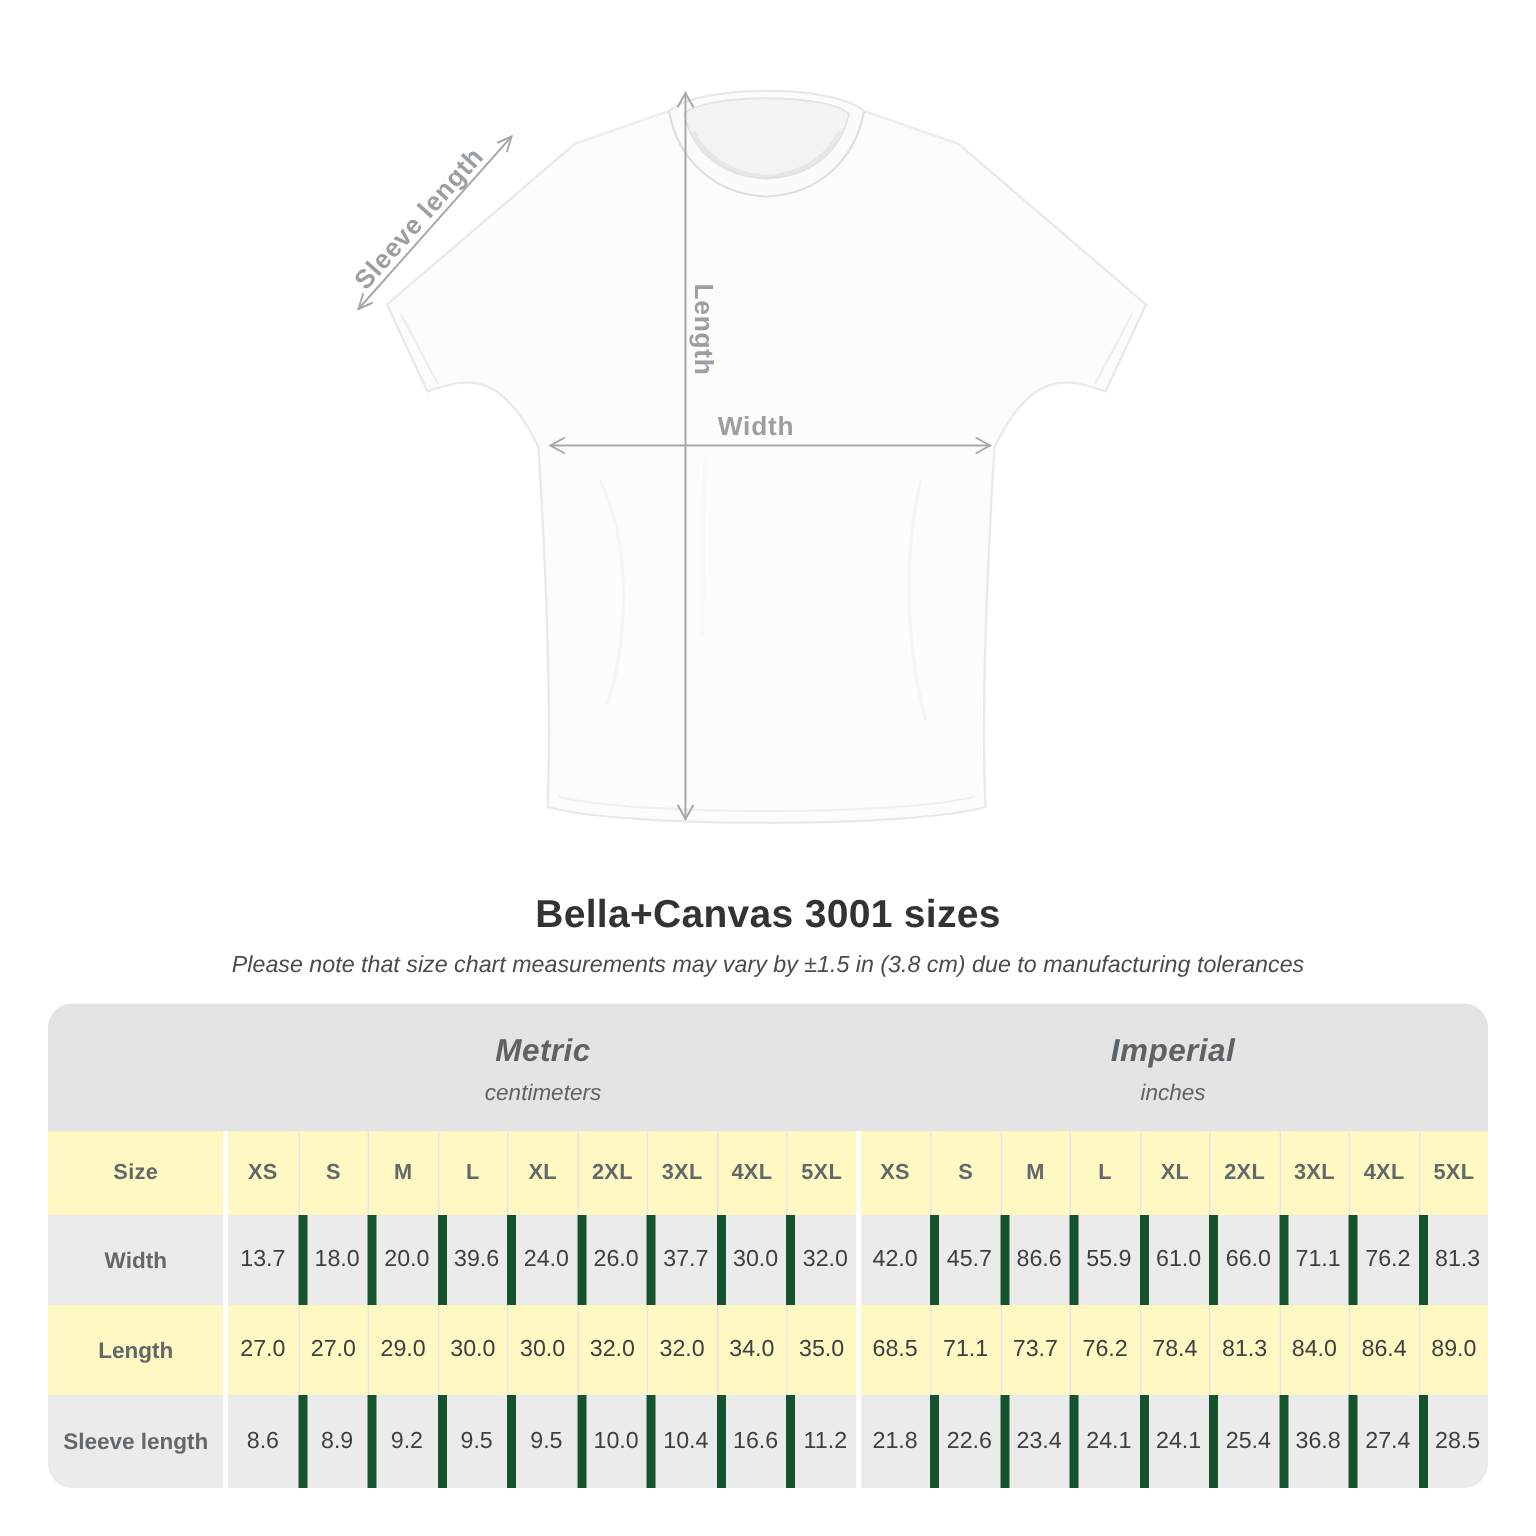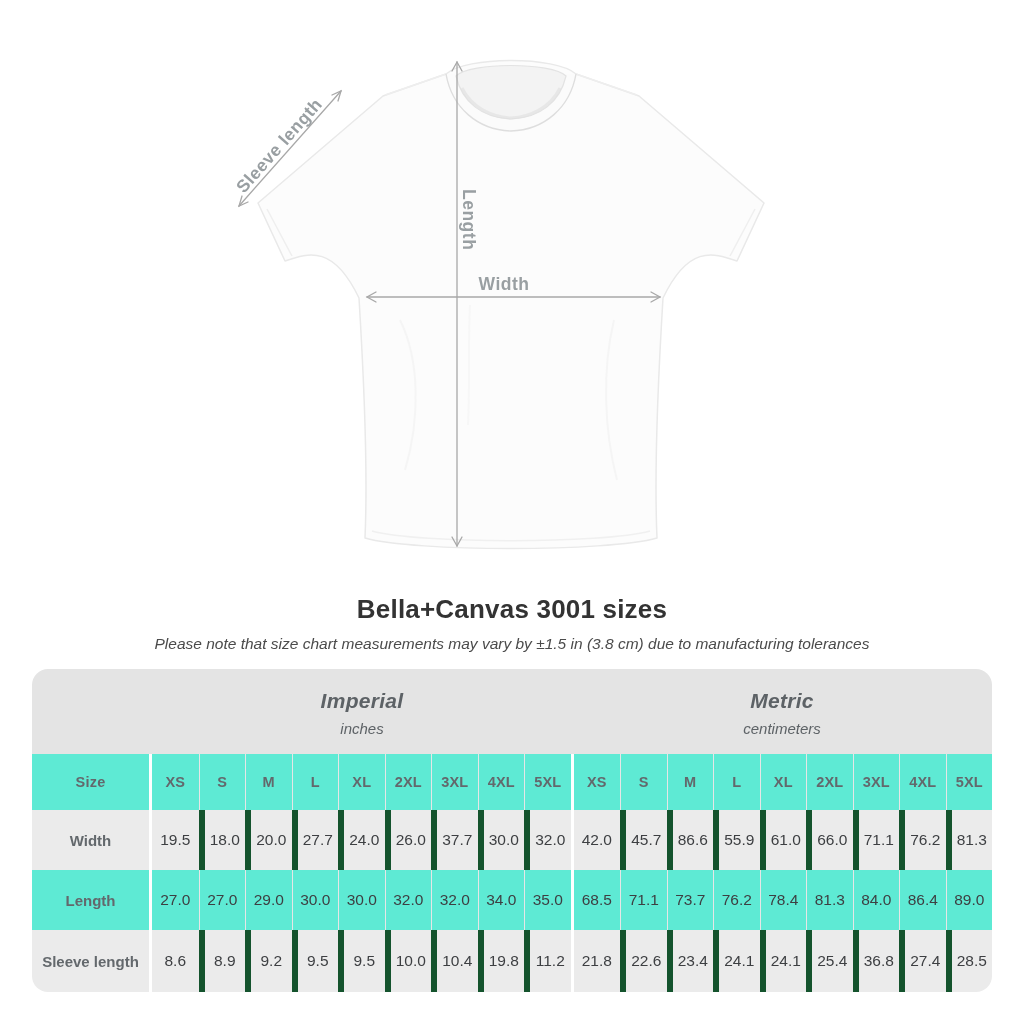--- a/index.html
+++ b/index.html
@@ -22,21 +22,21 @@
   }
   .band-half{flex:1;display:flex;flex-direction:column;align-items:center;justify-content:center;gap:7px;padding-top:2px;}
   .band-title{font-size:21px;font-weight:bold;font-style:italic;color:#5d6266;letter-spacing:.3px;}
   .band-sub{font-size:15px;font-style:italic;color:#5d6266;}
   .grid{
     display:grid;
     grid-template-columns:117px 3px repeat(9,1fr) 3px repeat(9,1fr);
     grid-template-rows:56px 60px 60px 62px;
   }
   .cell{display:flex;align-items:center;justify-content:center;box-sizing:border-box;}
-  .r-white{background:#5eead4;}
+  .r-white{background:#fef9c3;}
   .r-gray{background:#ebebeb;}
   .spacer{background:#ffffff;}
   .r-white.sep{border-left:1px solid #e6e6e6;}
   .r-gray.sep{border-left:6px solid #14532d;}
   .head{font-size:14.5px;font-weight:bold;color:#63686c;letter-spacing:.2px;}
   .rowlabel{font-size:15px;font-weight:bold;color:#63686c;}
   .val{font-size:15.5px;color:#3d3f42;}
   .bl-round{border-bottom-left-radius:16px;}
   .br-round{border-bottom-right-radius:16px;}
 </style>
@@ -104,26 +104,26 @@
 </div>
 
 <div class="title-block">
   <div class="chart-title">Bella+Canvas 3001 sizes</div>
   <div class="chart-note">Please note that size chart measurements may vary by ±1.5 in (3.8 cm) due to manufacturing tolerances</div>
 </div>
 
 <div class="size-table">
   <div class="band">
     <div class="band-half">
+      <div class="band-title">Metric</div>
+      <div class="band-sub">centimeters</div>
+    </div>
+    <div class="band-half">
       <div class="band-title">Imperial</div>
       <div class="band-sub">inches</div>
-    </div>
-    <div class="band-half">
-      <div class="band-title">Metric</div>
-      <div class="band-sub">centimeters</div>
     </div>
   </div>
   <div class="grid" id="table-grid">
       <div class="cell r-white head">Size</div>
       <div class="cell spacer"></div>
       <div class="cell r-white head">XS</div>
       <div class="cell r-white head sep">S</div>
       <div class="cell r-white head sep">M</div>
       <div class="cell r-white head sep">L</div>
       <div class="cell r-white head sep">XL</div>
@@ -136,24 +136,24 @@
       <div class="cell r-white head sep">S</div>
       <div class="cell r-white head sep">M</div>
       <div class="cell r-white head sep">L</div>
       <div class="cell r-white head sep">XL</div>
       <div class="cell r-white head sep">2XL</div>
       <div class="cell r-white head sep">3XL</div>
       <div class="cell r-white head sep">4XL</div>
       <div class="cell r-white head sep">5XL</div>
       <div class="cell r-gray rowlabel">Width</div>
       <div class="cell spacer"></div>
-      <div class="cell r-gray val">19.5</div>
+      <div class="cell r-gray val">13.7</div>
       <div class="cell r-gray val sep">18.0</div>
       <div class="cell r-gray val sep">20.0</div>
-      <div class="cell r-gray val sep">27.7</div>
+      <div class="cell r-gray val sep">39.6</div>
       <div class="cell r-gray val sep">24.0</div>
       <div class="cell r-gray val sep">26.0</div>
       <div class="cell r-gray val sep">37.7</div>
       <div class="cell r-gray val sep">30.0</div>
       <div class="cell r-gray val sep">32.0</div>
       <div class="cell spacer"></div>
       <div class="cell r-gray val">42.0</div>
       <div class="cell r-gray val sep">45.7</div>
       <div class="cell r-gray val sep">86.6</div>
       <div class="cell r-gray val sep">55.9</div>
@@ -185,21 +185,21 @@
       <div class="cell r-white val sep">89.0</div>
       <div class="cell r-gray rowlabel bl-round">Sleeve length</div>
       <div class="cell spacer"></div>
       <div class="cell r-gray val">8.6</div>
       <div class="cell r-gray val sep">8.9</div>
       <div class="cell r-gray val sep">9.2</div>
       <div class="cell r-gray val sep">9.5</div>
       <div class="cell r-gray val sep">9.5</div>
       <div class="cell r-gray val sep">10.0</div>
       <div class="cell r-gray val sep">10.4</div>
-      <div class="cell r-gray val sep">19.8</div>
+      <div class="cell r-gray val sep">16.6</div>
       <div class="cell r-gray val sep">11.2</div>
       <div class="cell spacer"></div>
       <div class="cell r-gray val">21.8</div>
       <div class="cell r-gray val sep">22.6</div>
       <div class="cell r-gray val sep">23.4</div>
       <div class="cell r-gray val sep">24.1</div>
       <div class="cell r-gray val sep">24.1</div>
       <div class="cell r-gray val sep">25.4</div>
       <div class="cell r-gray val sep">36.8</div>
       <div class="cell r-gray val sep">27.4</div>

